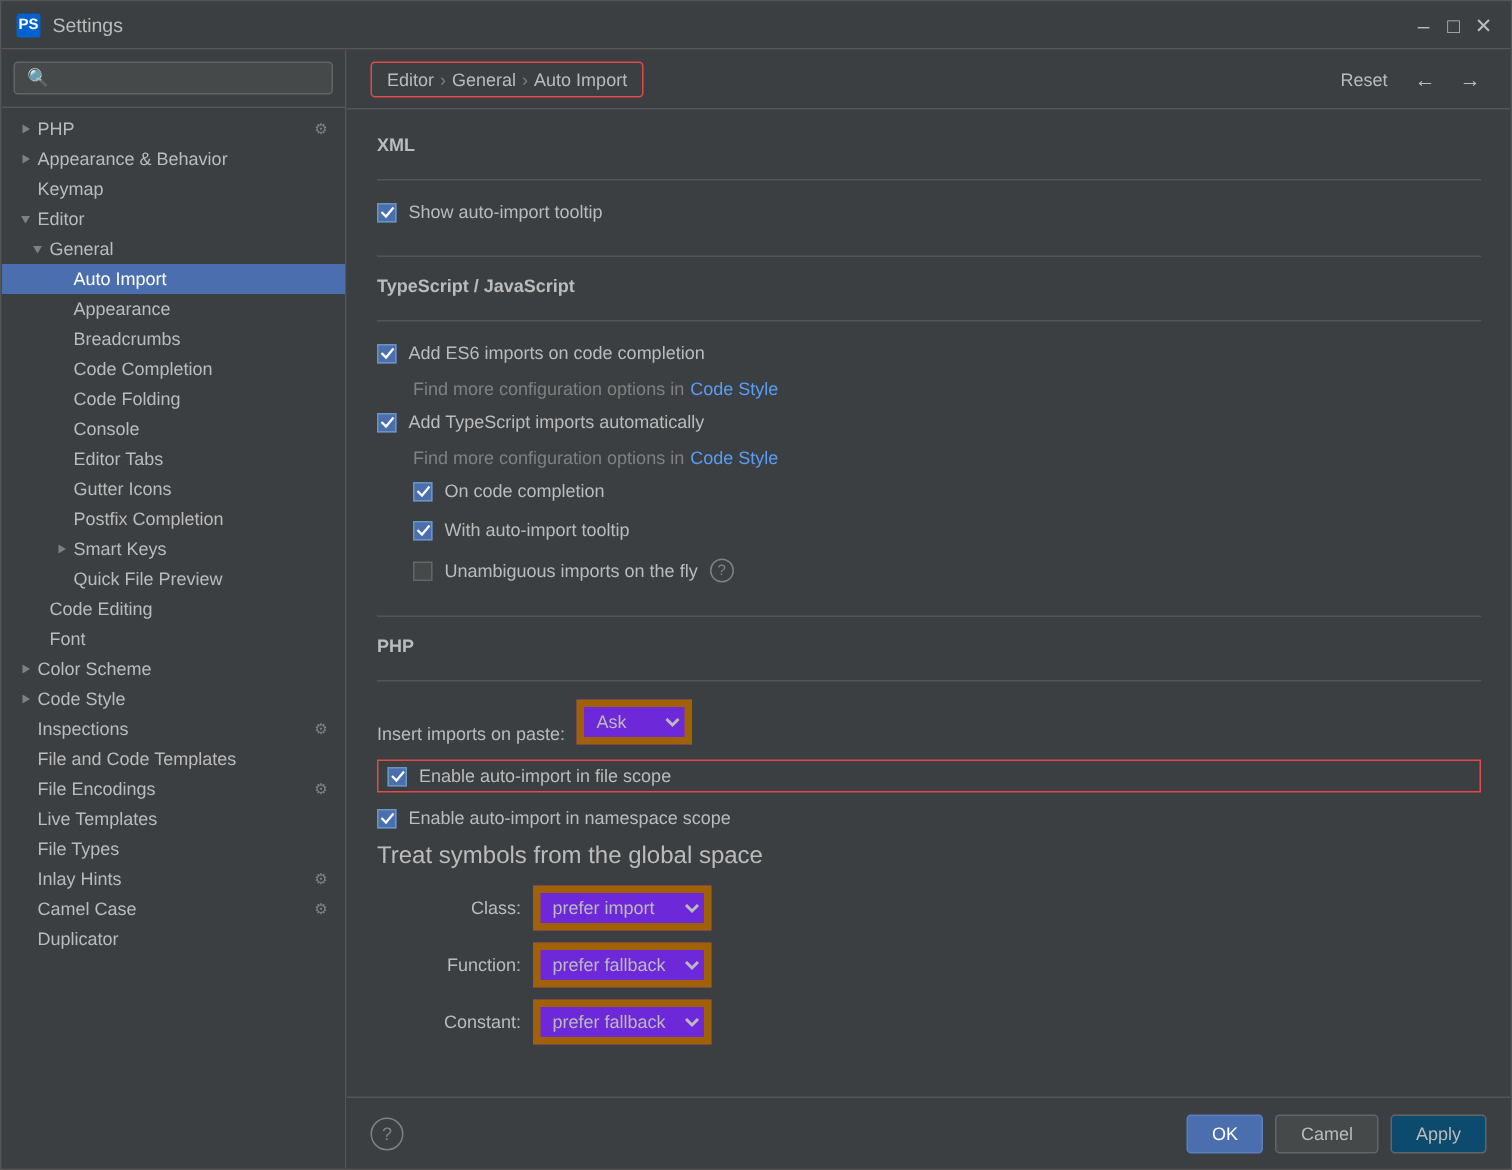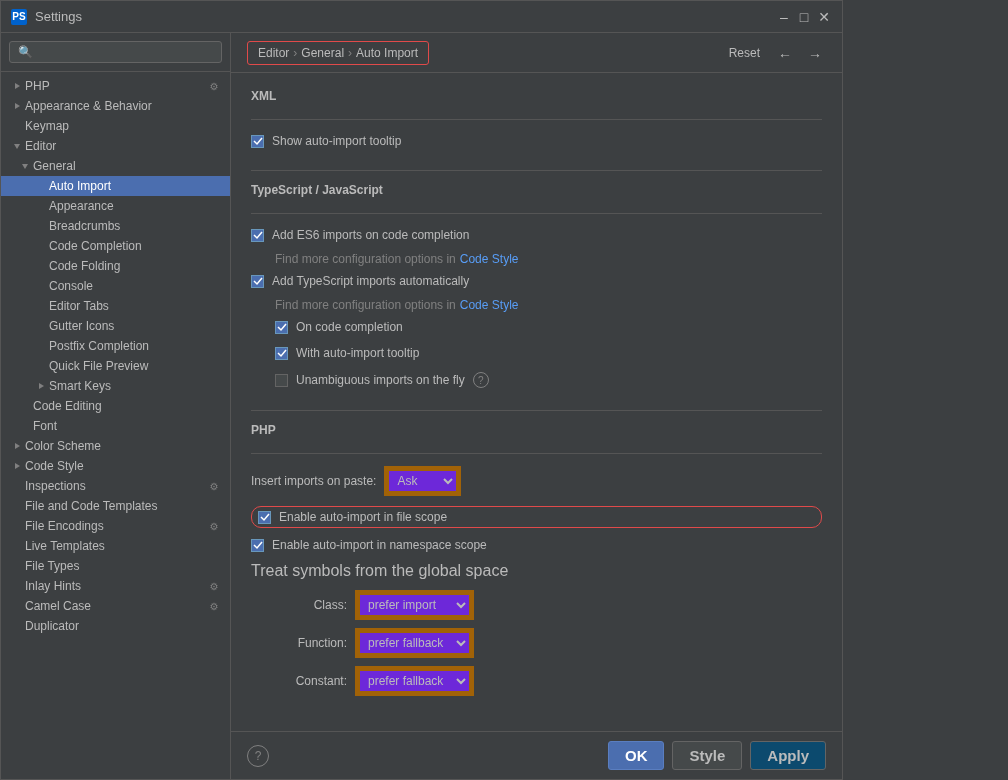--- a/index.html
+++ b/index.html
@@ -1,18 +1,18 @@
 <!DOCTYPE html>
 <html><head>
   <meta charset="utf-8">
   <style>
     * { box-sizing: border-box; margin: 0; padding: 0; }
     body { font-family: 'Segoe UI', Arial, sans-serif; font-size: 12px; background: #3c3f41; color: #bbbbbb; }
     
-    .window { width: 843px; height: 780px; background: #3c3f41; display: flex; flex-direction: column; border: 1px solid #555; }
+    .window { width: 1008px; height: 780px; background: #3c3f41; display: flex; flex-direction: column; border: 1px solid #555; }
     
     .title-bar { background: #3c3f41; height: 32px; display: flex; align-items: center; justify-content: space-between; padding: 0 10px; border-bottom: 1px solid #555; }
     .title-bar-left { display: flex; align-items: center; gap: 8px; }
     .title-icon { width: 16px; height: 16px; background: #0062cc; border-radius: 2px; display: flex; align-items: center; justify-content: center; font-size: 10px; color: white; font-weight: bold; }
     .title-text { color: #bbbbbb; font-size: 13px; }
     .title-controls { display: flex; gap: 4px; }
     .title-btn { width: 16px; height: 16px; display: flex; align-items: center; justify-content: center; cursor: pointer; color: #bbbbbb; font-size: 14px; }
     
     .content { display: flex; flex: 1; overflow: hidden; }
     
@@ -62,39 +62,39 @@
     .checkbox { width: 13px; height: 13px; background: #4b6eaf; border: 1px solid #6897bb; display: flex; align-items: center; justify-content: center; flex-shrink: 0; cursor: pointer; }
     .checkbox.unchecked { background: #45494a; border: 1px solid #646464; }
     .checkbox svg { width: 10px; height: 10px; }
     
     .option-label { color: #bbbbbb; font-size: 12px; }
     .option-link { color: #589df6; font-size: 12px; cursor: pointer; }
     
     .info-row { display: flex; align-items: center; gap: 4px; margin-left: 24px; margin-bottom: 6px; }
     .info-text { color: #808080; font-size: 12px; text-align: right; }
     
-    .option-row-highlighted { display: flex; align-items: center; gap: 8px; margin-bottom: 8px; padding: 3px 6px; border: 1px solid #e04a4a; border-radius: 10px; background: transparent; }
-    
-    .field-row { display: flex; align-items: center; gap: 8px; margin-bottom: 10px; }
+    .option-row-highlighted { display: flex; align-items: center; gap: 8px; margin-bottom: 8px; padding: 3px 6px; border: 1px solid #e04a4a; border-radius: 0; background: transparent; }
+    
+    .field-row { display: flex; align-items: flex-end; gap: 8px; margin-bottom: 10px; }
     
     .section-divider { border: none; border-top: 1px solid #555; margin: 12px 0; }
     
     .help-icon { width: 16px; height: 16px; border-radius: 50%; border: 1px solid #808080; display: flex; align-items: center; justify-content: center; font-size: 10px; color: #808080; cursor: pointer; }
     
     .treat-section { margin-top: 8px; }
     .treat-title { color: #bbbbbb; font-size: 16px; margin-bottom: 10px; }
     .treat-row { display: flex; align-items: center; gap: 8px; margin-bottom: 8px; margin-left: 16px; }
     .treat-label { color: #bbbbbb; font-size: 12px; width: 80px; text-align: right; }
     
     
     .footer { height: 48px; display: flex; align-items: center; justify-content: space-between; padding: 0 16px; border-top: 1px solid #555; background: #3c3f41; }
     .footer-left { display: flex; align-items: center; }
     .footer-right { display: flex; gap: 8px; }
     .help-circle { width: 22px; height: 22px; border-radius: 50%; border: 1px solid #808080; display: flex; align-items: center; justify-content: center; font-size: 12px; color: #808080; cursor: pointer; }
-    .btn { padding: 5px 16px; border-radius: 3px; border: none; cursor: pointer; font-size: 15px; font-weight: bold; }
+    .btn { padding: 5px 16px; border-radius: 3px; border: none; cursor: pointer; font-size: 12px; }
     .btn-ok { background: #4b6eaf; color: white; border: 1px solid #5a7ec0; }
     .btn-cancel { background: #45494a; color: #bbbbbb; border: 1px solid #646464; }
     .btn-apply { background: #0c4a6e; color: #bbbbbb; border: 1px solid #646464; }
     
     select.native-select { background: #6d28d9; border: 5px solid #a16207; color: #bbbbbb; padding: 2px 4px; font-size: 12px; outline: none; }
   </style>
 </head>
 <body>
 
 <div class="window">
@@ -200,31 +200,31 @@
           <div class="tree-arrow"></div>
           <span class="tree-label">Gutter Icons</span>
         </div>
 
         <div class="tree-item indent-2">
           <div class="tree-arrow"></div>
           <span class="tree-label">Postfix Completion</span>
         </div>
 
         <div class="tree-item indent-2">
+          <div class="tree-arrow">
+            <svg viewBox="0 0 10 10" fill="none">
+                <polygon points="3,2 8,5 3,8" fill="#808080"></polygon>
+              </svg>
+          </div>
+          <span class="tree-label">Smart Keys</span>
+        </div>
+
+        <div class="tree-item indent-2">
           <div class="tree-arrow"></div>
           <span class="tree-label">Quick File Preview</span>
-        </div>
-
-        <div class="tree-item indent-2">
-          <div class="tree-arrow">
-            <svg viewBox="0 0 10 10" fill="none">
-                <polygon points="3,2 8,5 3,8" fill="#808080"></polygon>
-              </svg>
-          </div>
-          <span class="tree-label">Smart Keys</span>
         </div>
 
         <div class="tree-item indent-1">
           <div class="tree-arrow"></div>
           <span class="tree-label">Code Editing</span>
         </div>
 
         <div class="tree-item indent-1">
           <div class="tree-arrow"></div>
           <span class="tree-label">Font</span>
@@ -447,19 +447,19 @@
         </div>
 
       </div>
 
       <div class="footer">
         <div class="footer-left">
           <div class="help-circle">?</div>
         </div>
         <div class="footer-right">
           <button class="btn btn-ok">OK</button>
-          <button class="btn btn-cancel">Style</button>
+          <button class="btn btn-cancel">Camel</button>
           <button class="btn btn-apply">Apply</button>
         </div>
       </div>
     </div>
   </div>
 </div>
 
 </body></html>

